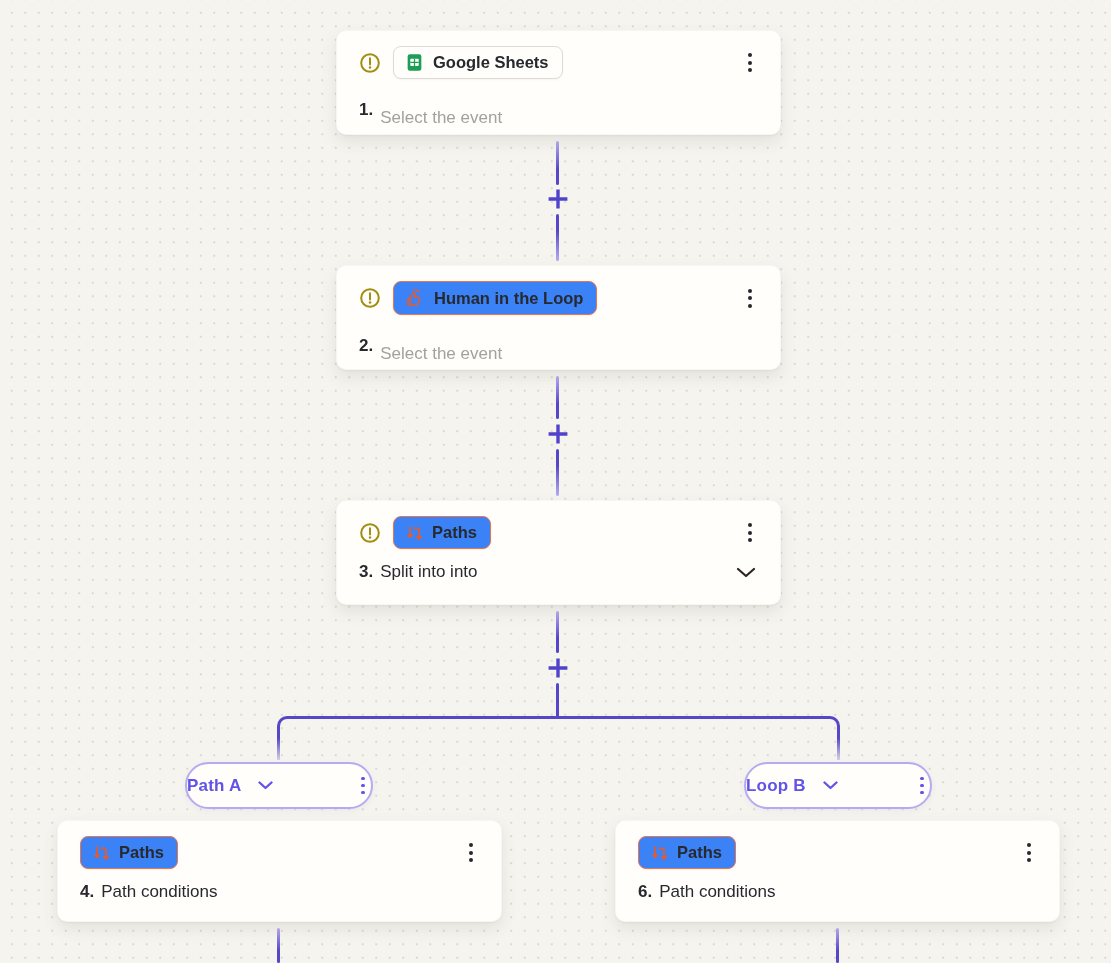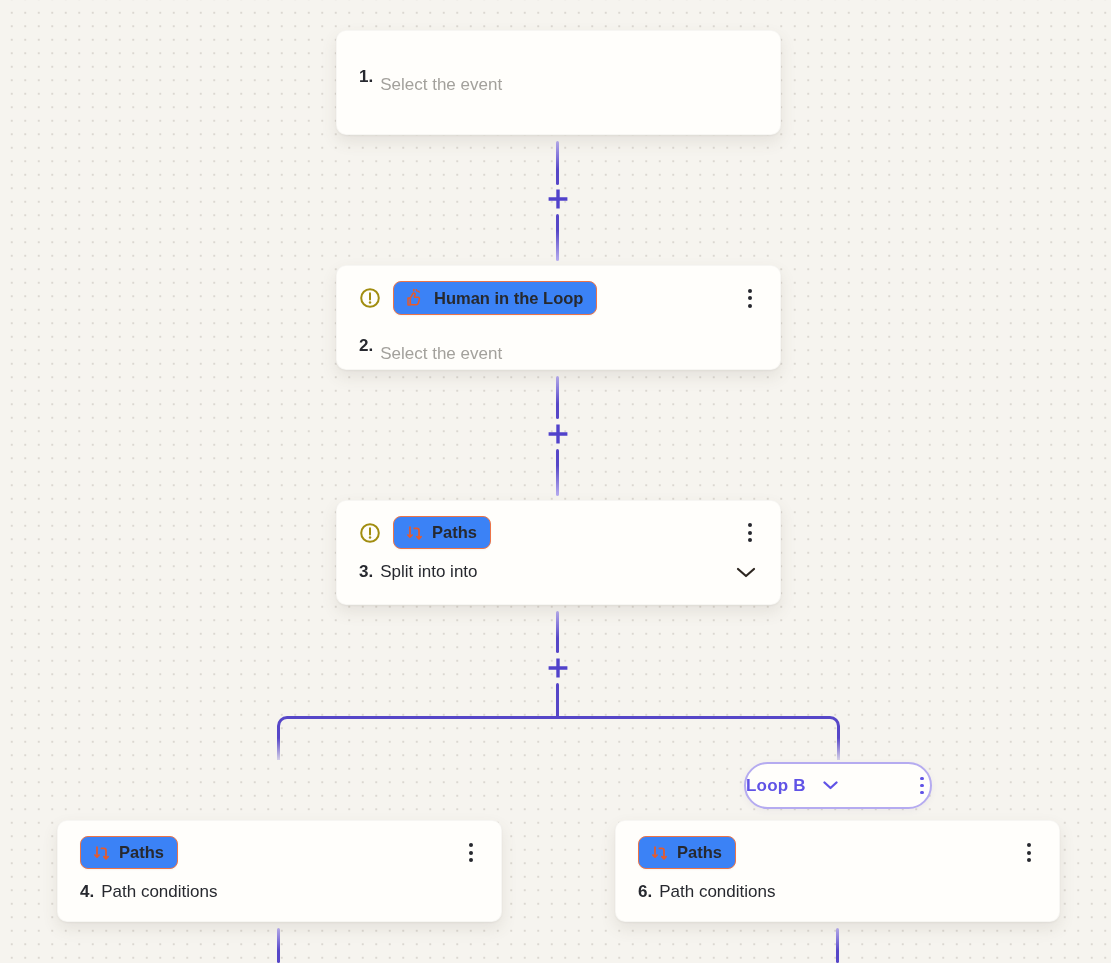--- a/index.html
+++ b/index.html
@@ -128,68 +128,92 @@
   <div class="vline solid" style="left:556px;top:683px;height:36px;"></div>
 
   <div class="branch"></div>
   <div class="branch-fade" style="left:276px;top:738px;"></div>
   <div class="branch-fade" style="left:836px;top:738px;"></div>
 
   <div class="vline fade-top" style="left:277px;top:928px;height:35px;"></div>
   <div class="vline fade-top" style="left:836px;top:928px;height:35px;"></div>
 
   <div class="node-card" style="left:336px;top:30px;height:105px;">
-    <div class="card-step">
-      <span class="step-num">1.</span>
-      <span class="step-text muted">Select the event</span>
-    </div>
-  </div>
-
-  <div class="node-card" style="left:336px;top:265px;height:105px;">
     <div class="card-head">
       <span style="display:flex;">
         <svg width="22" height="22" viewBox="0 0 22 22" fill="none">
           <circle cx="11" cy="11" r="8.8" stroke="#a18d10" stroke-width="2"></circle>
           <path d="M11 6.3v6.1" stroke="#a18d10" stroke-width="2" stroke-linecap="round"></path>
           <circle cx="11" cy="15.6" r="1.25" fill="#a18d10"></circle>
         </svg>
       </span>
-      <span class="app-pill orange">
-        <span style="display:flex;">
-          <svg width="20" height="20" viewBox="0 0 20 20" fill="none" stroke="#e85a2a" stroke-width="1.5" stroke-linecap="round" stroke-linejoin="round">
-            <path d="M3 10h2.3v7H3z"></path>
-            <path d="M5.3 10.2l2.3-4.4c.25-.5.75-.8 1.25-.8.8 0 1.4.75 1.2 1.55l-.6 2.65h3.5c1 0 1.75 1 1.45 2l-1.2 4.1c-.25.8-1 1.35-1.8 1.35H7.1c-.65 0-1.3-.2-1.8-.6"></path>
-            <path d="M8.9 1.5l-.3 1.3M11.4 1.8l.5 1.2M13.3 3.2l.9.8"></path>
-          </svg>
-        </span>
-        <span>Human in the Loop</span>
-      </span>
-      <button class="kebab">
-          <i></i>
-          <i></i>
-          <i></i>
-        </button>
-    </div>
-    <div class="card-step">
-      <span class="step-num">2.</span>
+      <span class="app-pill">
+        <span style="display:flex;">
+          <svg width="19" height="19" viewBox="0 0 20 20">
+            <rect x="2.8" y="1.2" width="14.4" height="17.6" rx="2.4" fill="#1e9e54"></rect>
+            <rect x="5.6" y="6" width="8.8" height="7.6" rx="0.8" fill="#ffffff"></rect>
+            <path d="M5.6 9.8h8.8M10 6v7.6" stroke="#1e9e54" stroke-width="1.3"></path>
+          </svg>
+        </span>
+        <span>Google Sheets</span>
+      </span>
+      <button class="kebab">
+          <i></i>
+          <i></i>
+          <i></i>
+        </button>
+    </div>
+    <div class="card-step">
+      <span class="step-num">1.</span>
       <span class="step-text muted">Select the event</span>
     </div>
   </div>
 
-  <div class="node-card" style="left:336px;top:500px;height:105px;">
+  <div class="node-card" style="left:336px;top:265px;height:105px;">
     <div class="card-head">
       <span style="display:flex;">
         <svg width="22" height="22" viewBox="0 0 22 22" fill="none">
           <circle cx="11" cy="11" r="8.8" stroke="#a18d10" stroke-width="2"></circle>
           <path d="M11 6.3v6.1" stroke="#a18d10" stroke-width="2" stroke-linecap="round"></path>
           <circle cx="11" cy="15.6" r="1.25" fill="#a18d10"></circle>
         </svg>
       </span>
       <span class="app-pill orange">
         <span style="display:flex;">
+          <svg width="20" height="20" viewBox="0 0 20 20" fill="none" stroke="#e85a2a" stroke-width="1.5" stroke-linecap="round" stroke-linejoin="round">
+            <path d="M3 10h2.3v7H3z"></path>
+            <path d="M5.3 10.2l2.3-4.4c.25-.5.75-.8 1.25-.8.8 0 1.4.75 1.2 1.55l-.6 2.65h3.5c1 0 1.75 1 1.45 2l-1.2 4.1c-.25.8-1 1.35-1.8 1.35H7.1c-.65 0-1.3-.2-1.8-.6"></path>
+            <path d="M8.9 1.5l-.3 1.3M11.4 1.8l.5 1.2M13.3 3.2l.9.8"></path>
+          </svg>
+        </span>
+        <span>Human in the Loop</span>
+      </span>
+      <button class="kebab">
+          <i></i>
+          <i></i>
+          <i></i>
+        </button>
+    </div>
+    <div class="card-step">
+      <span class="step-num">2.</span>
+      <span class="step-text muted">Select the event</span>
+    </div>
+  </div>
+
+  <div class="node-card" style="left:336px;top:500px;height:105px;">
+    <div class="card-head">
+      <span style="display:flex;">
+        <svg width="22" height="22" viewBox="0 0 22 22" fill="none">
+          <circle cx="11" cy="11" r="8.8" stroke="#a18d10" stroke-width="2"></circle>
+          <path d="M11 6.3v6.1" stroke="#a18d10" stroke-width="2" stroke-linecap="round"></path>
+          <circle cx="11" cy="15.6" r="1.25" fill="#a18d10"></circle>
+        </svg>
+      </span>
+      <span class="app-pill orange">
+        <span style="display:flex;">
           <svg width="18" height="18" viewBox="0 0 18 18" fill="none" stroke="#e85a2a" stroke-width="1.7" stroke-linecap="round" stroke-linejoin="round">
             <path d="M5 3v9.6M5 13.2L2.9 11M5 13.2L7.1 11"></path>
             <path d="M9.3 4.4h2.7a2 2 0 0 1 2 2v7.9M14 14.9l-2.1-2.2M14 14.9l2.1-2.2"></path>
           </svg>
         </span>
         <span>Paths</span>
       </span>
       <button class="kebab">
           <i></i>
           <i></i>
@@ -200,20 +224,33 @@
       <span class="step-num">3.</span>
       <span class="step-text dark">Split into into</span>
       <span class="card-chevron">
         <svg width="20" height="11" viewBox="0 0 20 11" fill="none">
             <polyline points="2,2 10,9 18,2" stroke="#2d2620" stroke-width="2.2" stroke-linecap="round" stroke-linejoin="round"></polyline>
           </svg>
       </span>
     </div>
   </div>
 
+  <div class="path-pill" style="left:185px;top:762px;">
+    <span class="path-label">Path A</span>
+    <span class="pill-chevron">
+      <svg width="15" height="9" viewBox="0 0 15 9" fill="none">
+          <polyline points="1.5,1.5 7.5,7 13.5,1.5" stroke="#6053e6" stroke-width="2.3" stroke-linecap="round" stroke-linejoin="round"></polyline>
+        </svg>
+    </span>
+    <button class="kebab purple">
+        <i></i>
+        <i></i>
+        <i></i>
+      </button>
+  </div>
 
   <div class="path-pill" style="left:744px;top:762px;">
     <span class="path-label">Loop B</span>
     <span class="pill-chevron">
       <svg width="15" height="9" viewBox="0 0 15 9" fill="none">
           <polyline points="1.5,1.5 7.5,7 13.5,1.5" stroke="#6053e6" stroke-width="2.3" stroke-linecap="round" stroke-linejoin="round"></polyline>
         </svg>
     </span>
     <button class="kebab purple">
         <i></i>

